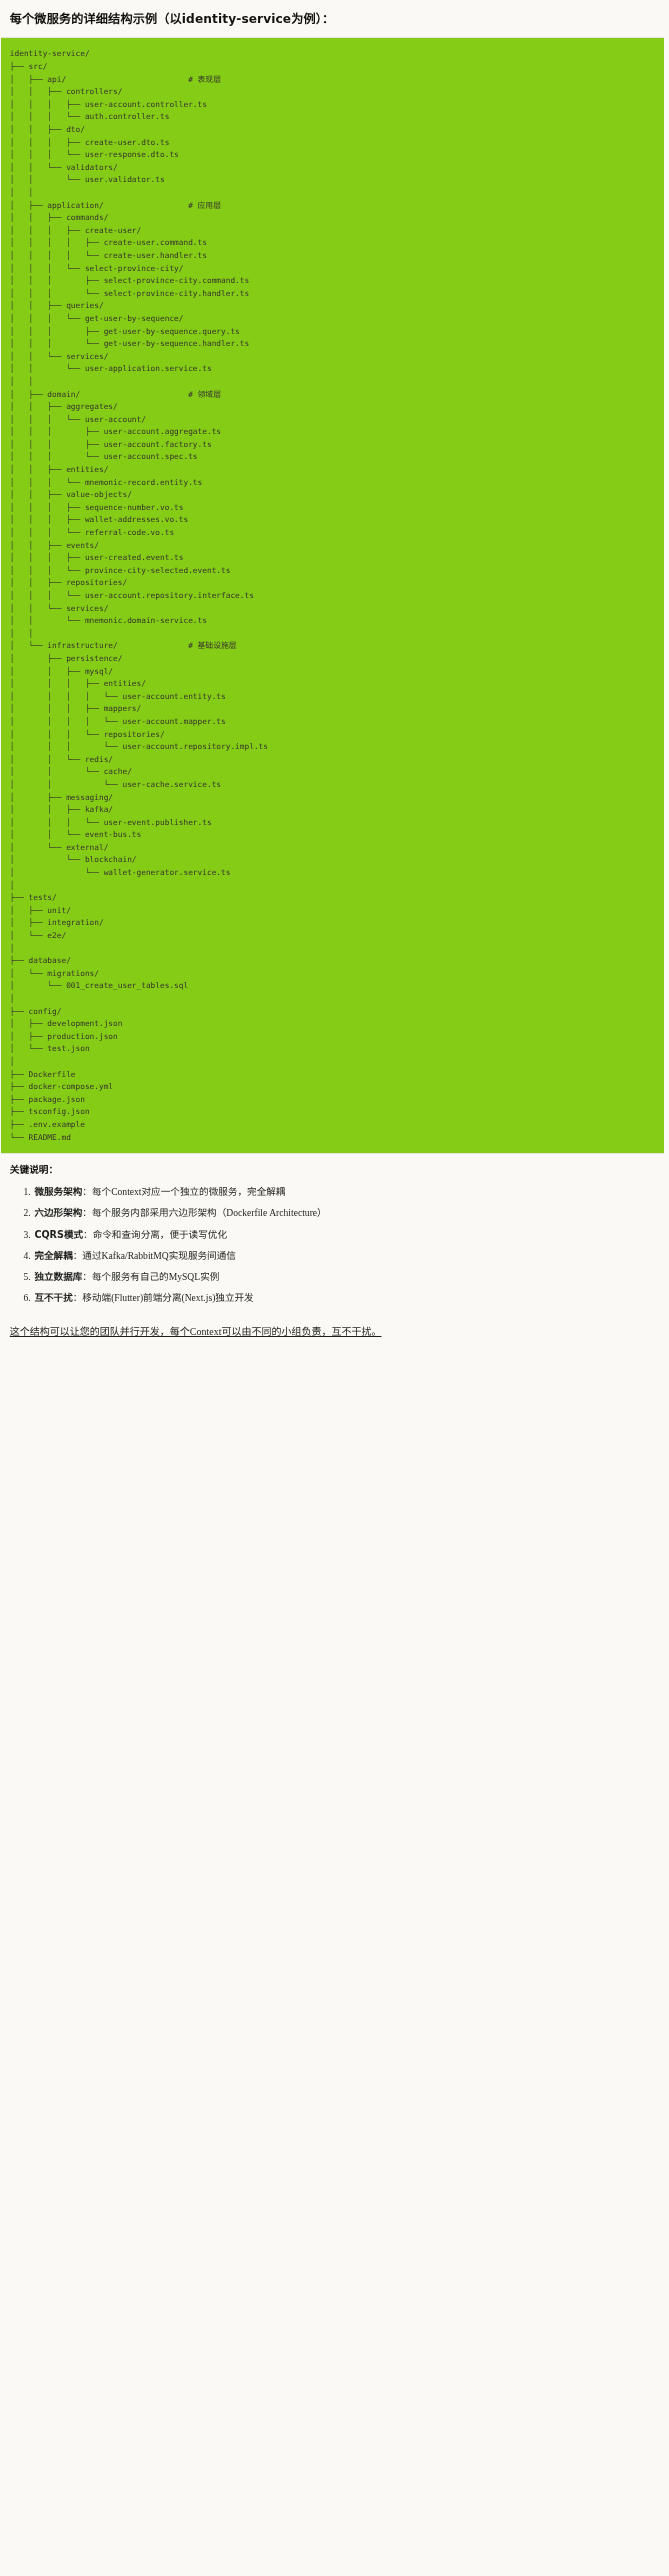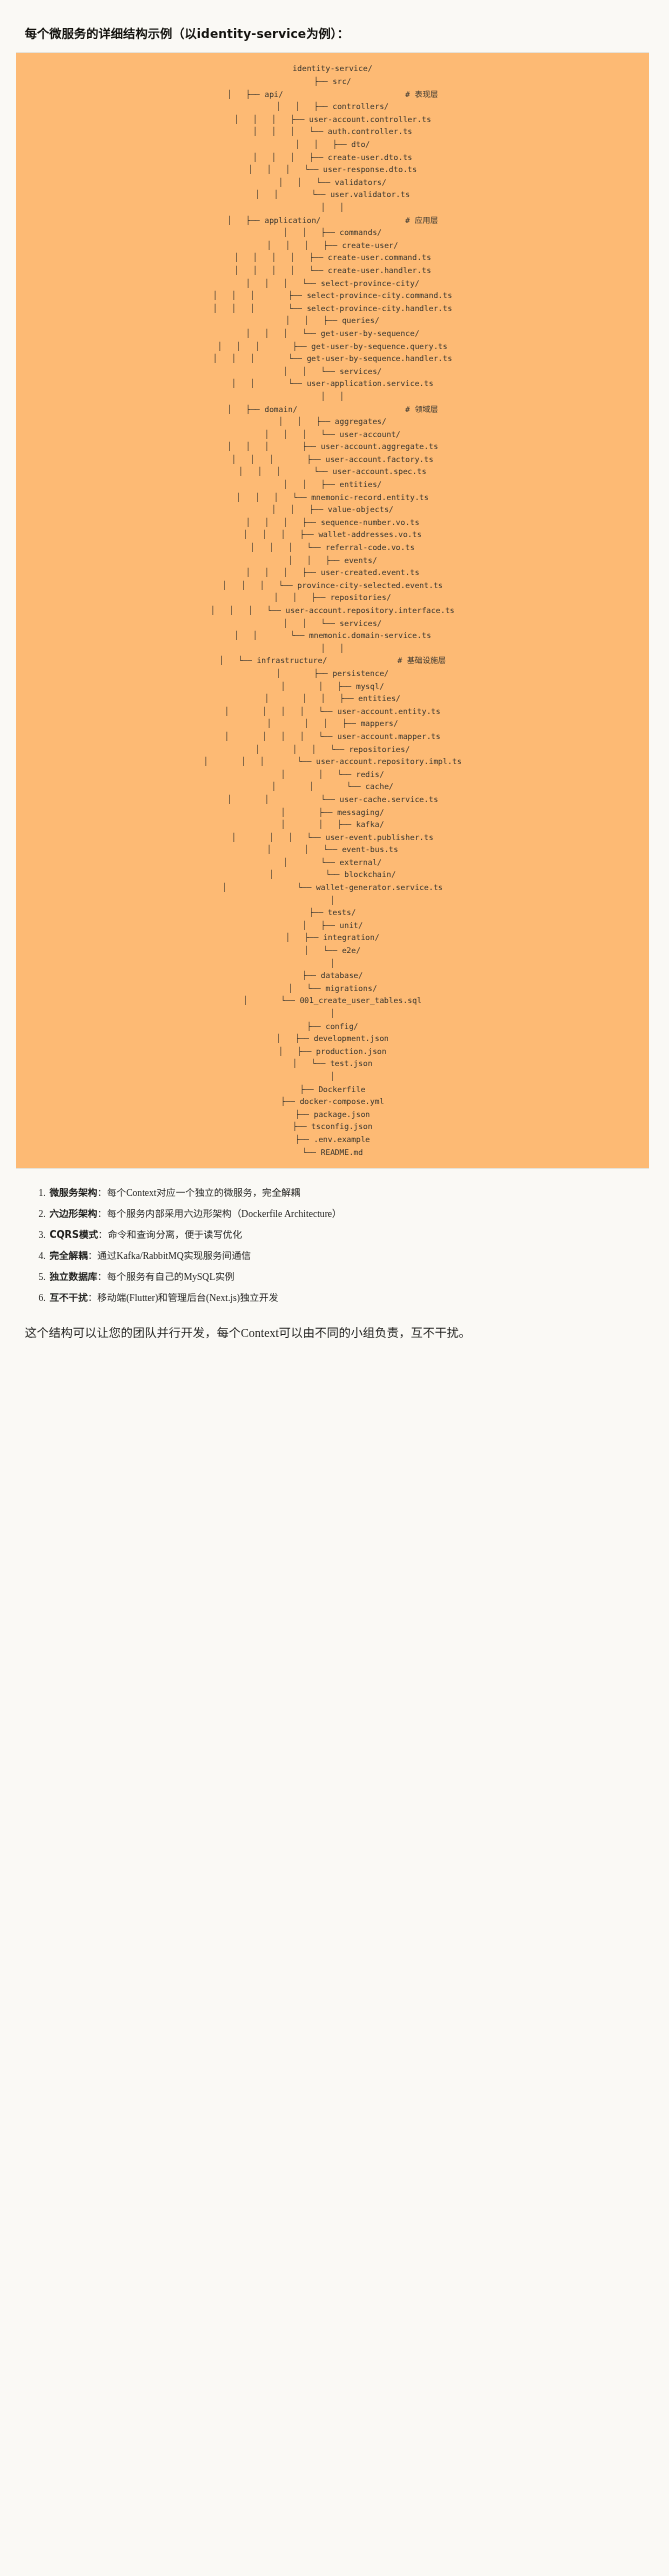--- a/index.html
+++ b/index.html
@@ -10,46 +10,45 @@
   }
   body {
     width: 669px;
     font-family: "Liberation Serif", "DejaVu Serif", serif;
     color: #1f1f1d;
     -webkit-font-smoothing: antialiased;
   }
   .page {
     width: 665px;
     box-sizing: border-box;
-    padding: 16px;
+    padding: 1px;
     background: #faf9f5;
   }
 
   
   .doc-title {
     font-family: "DejaVu Sans", "Liberation Sans", sans-serif;
     font-weight: bold;
     font-size: 12.2px;
     line-height: 1.45;
     letter-spacing: 0.1px;
     margin: 0;
     padding: 10px 8.8px 8.8px 8.8px;
     border-bottom: 0.6px solid #e6e3da;
     color: #14130f;
   }
 
   
   .code-block {
-    background: #fdba74;
+    background: #84cc16;
     border: none;
     margin: 0;
     padding: 10px 8.8px 8.8px 8.8px;
     border-bottom: 0.6px solid #e6e3da;
     overflow: hidden;
-    text-align: center;
   }
   pre.tree {
     margin: 0;
     padding: 0;
     font-family: "DejaVu Sans Mono", "Liberation Mono", monospace;
     font-size: 7.8px;
     line-height: 12.6px;
     color: #37352f;
     white-space: pre;
     letter-spacing: 0px;
@@ -81,24 +80,25 @@
     color: #1f1f1d;
   }
   ol.notes-list li .term {
     font-family: "DejaVu Sans", "Liberation Sans", sans-serif;
     font-weight: bold;
   }
   ol.notes-list li .sep {
     font-weight: normal;
   }
   .closing {
-    font-size: 12px;
+    font-size: 10px;
     line-height: 1.62;
     margin: 7.5px 8.8px 8.8px 8.8px;
     color: #1f1f1d;
+    text-decoration: underline;
   }
 </style>
 </head>
 <body>
 
 <div class="page">
 
   <h2 class="doc-title">每个微服务的详细结构示例（以identity-service为例）：</h2>
 
   <div class="code-block">
@@ -185,38 +185,39 @@
 │
 ├── Dockerfile
 ├── docker-compose.yml
 ├── package.json
 ├── tsconfig.json
 ├── .env.example
 └── README.md</pre>
   </div>
 
   <div class="notes">
+    <div class="notes-title">关键说明：</div>
     <ol class="notes-list">
       <li>
         <span class="term">微服务架构</span><span class="sep">：</span><span class="desc">每个Context对应一个独立的微服务，完全解耦</span>
       </li>
       <li>
         <span class="term">六边形架构</span><span class="sep">：</span><span class="desc">每个服务内部采用六边形架构（Dockerfile Architecture）</span>
       </li>
       <li>
         <span class="term">CQRS模式</span><span class="sep">：</span><span class="desc">命令和查询分离，便于读写优化</span>
       </li>
       <li>
         <span class="term">完全解耦</span><span class="sep">：</span><span class="desc">通过Kafka/RabbitMQ实现服务间通信</span>
       </li>
       <li>
         <span class="term">独立数据库</span><span class="sep">：</span><span class="desc">每个服务有自己的MySQL实例</span>
       </li>
       <li>
-        <span class="term">互不干扰</span><span class="sep">：</span><span class="desc">移动端(Flutter)和管理后台(Next.js)独立开发</span>
+        <span class="term">互不干扰</span><span class="sep">：</span><span class="desc">移动端(Flutter)前端分离(Next.js)独立开发</span>
       </li>
     </ol>
   </div>
 
   <p class="closing">这个结构可以让您的团队并行开发，每个Context可以由不同的小组负责，互不干扰。</p>
 
 </div>
 
 
 </body></html>

